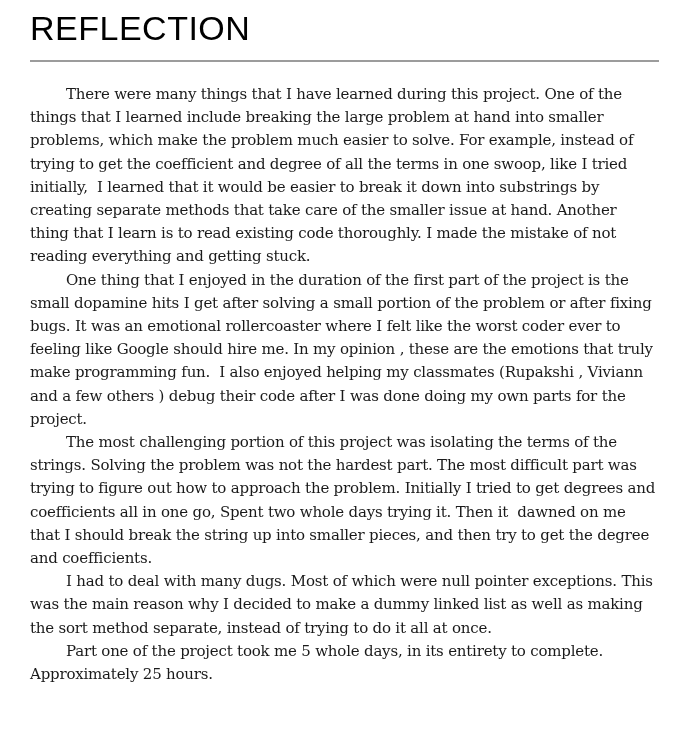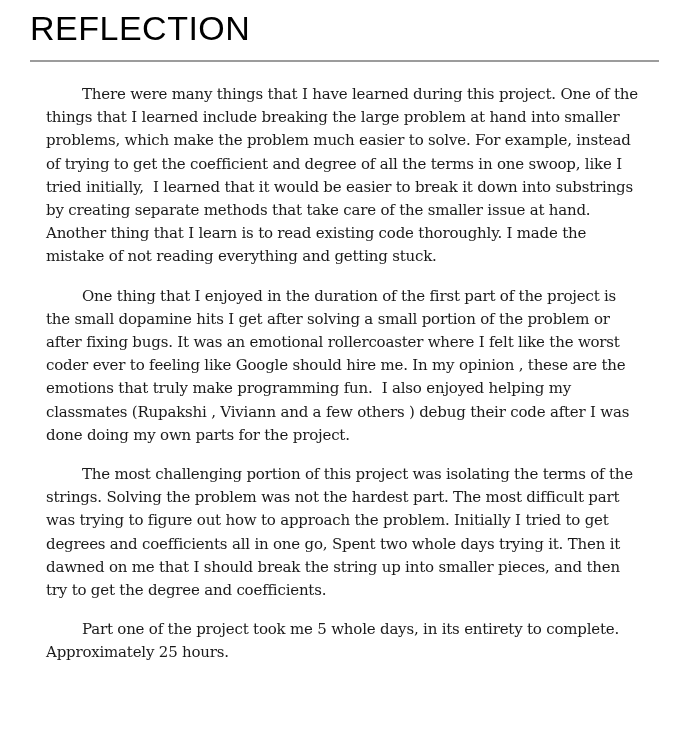--- a/index.html
+++ b/index.html
@@ -30,37 +30,38 @@
   .divider {
     border: none;
     border-top: 2px solid #9c9c9c;
     margin: 12px 0 0 0;
     height: 0;
   }
   .doc-body {
     margin-top: 21px;
   }
   .para {
-    margin: 16px;
+    margin: 0;
     text-indent: 36px;
     font-family: "DejaVu Serif", serif;
     font-size: 15px;
     line-height: 23.2px;
     letter-spacing: -0.2px;
     color: #1a1a1a;
     white-space: pre-wrap;
     text-align: left;
   }
 </style>
 </head>
 <body>
 
 <div class="page">
   <h1 class="doc-title">REFLECTION</h1>
   <div class="divider"></div>
   <div class="doc-body">
     <p class="para">There were many things that I have learned during this project. One of the things that I learned include breaking the large problem at hand into smaller problems, which make the problem much easier to solve. For example, instead of trying to get the coefficient and degree of all the terms in one swoop, like I tried initially,  I learned that it would be easier to break it down into substrings by creating separate methods that take care of the smaller issue at hand. Another thing that I learn is to read existing code thoroughly. I made the mistake of not reading everything and getting stuck.</p>
     <p class="para">One thing that I enjoyed in the duration of the first part of the project is the small dopamine hits I get after solving a small portion of the problem or after fixing bugs. It was an emotional rollercoaster where I felt like the worst coder ever to feeling like Google should hire me. In my opinion , these are the emotions that truly make programming fun.  I also enjoyed helping my classmates (Rupakshi , Viviann and a few others ) debug their code after I was done doing my own parts for the project.</p>
     <p class="para">The most challenging portion of this project was isolating the terms of the strings. Solving the problem was not the hardest part. The most difficult part was trying to figure out how to approach the problem. Initially I tried to get degrees and coefficients all in one go, Spent two whole days trying it. Then it  dawned on me that I should break the string up into smaller pieces, and then try to get the degree and coefficients.</p>
+    <p class="para">I had to deal with many dugs. Most of which were null pointer exceptions. This was the main reason why I decided to make a dummy linked list as well as making the sort method separate, instead of trying to do it all at once.</p>
     <p class="para">Part one of the project took me 5 whole days, in its entirety to complete. Approximately 25 hours.</p>
 
   </div>
 </div>
 
 </body></html>

